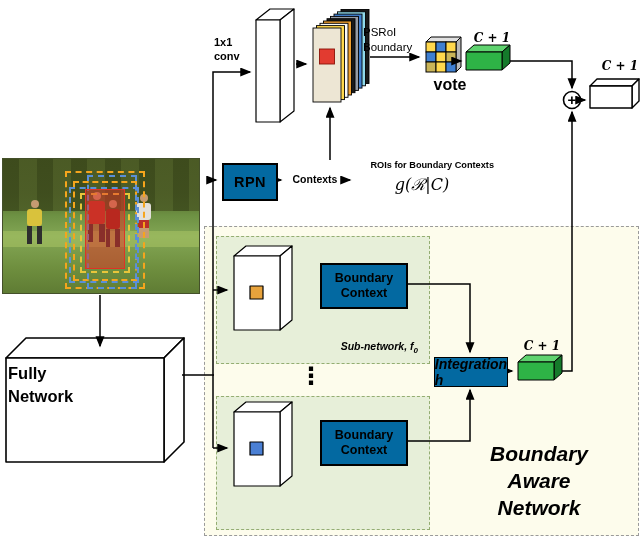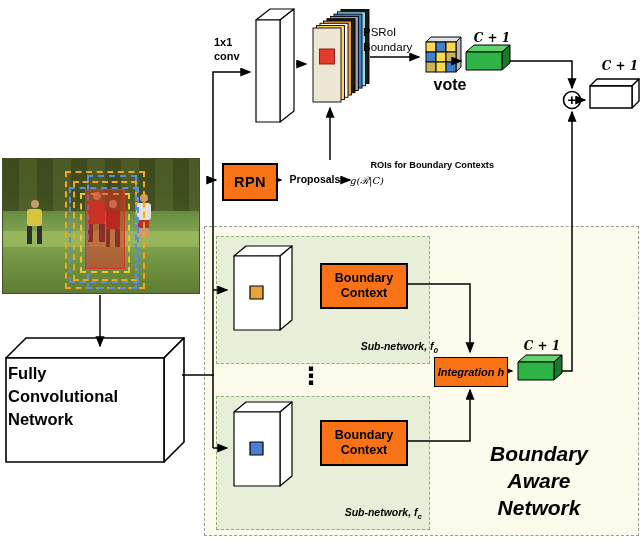--- a/index.html
+++ b/index.html
@@ -27,43 +27,43 @@
   .pl.reda{left:85px;top:42px;width:17px;height:23px;background:#b23227}
   .pl.redb{left:103px;top:50px;width:14px;height:20px;background:#8c2119}
   .pl.white{left:133px;top:44px;width:15px;height:17px;background:#e3e0da}
   .pl.white::after{background:linear-gradient(180deg,#b8302a 0 45%,#c69b72 45%);width:78%;left:11%}
   .roi{position:absolute;z-index:3}
   
   svg.wires{position:absolute;left:0;top:0;z-index:3;pointer-events:none}
   
   .lbl{position:absolute;z-index:4;line-height:1.2}
   .math{font-family:"DejaVu Serif","Liberation Serif",serif;font-style:italic;font-weight:bold;font-size:12px;text-align:right}
-  .wbox{position:absolute;z-index:4;background:#f97316;display:flex;align-items:center;justify-content:center;
+  .wbox{position:absolute;z-index:4;background:#0369a1;display:flex;align-items:center;justify-content:center;
         flex-direction:column}
   .rpn{left:222px;top:163px;width:52px;height:34px;border:2.2px solid #000;font-weight:bold;font-size:14.5px;letter-spacing:.5px}
   .bc{width:84px;height:42px;border:2.2px solid #000;font-weight:bold;font-size:12.5px;line-height:15px}
   .bc1{left:320px;top:263px}
   .bc2{left:320px;top:420px}
   .integ{left:434px;top:357px;width:72px;height:28px;border:1.8px solid #000;
-         font-weight:bold;font-style:italic;font-size:11px}
+         font-weight:bold;font-style:italic;font-size:14px}
   .convlbl{left:214px;top:35px;width:42px;font-weight:bold;font-size:11px;line-height:14px;text-align:left}
   .psroi{left:363px;top:25px;width:62px;font-weight:normal;font-size:11.5px;line-height:15px;text-align:left}
   .vote{left:427px;top:75px;width:46px;font-weight:bold;font-size:16px;text-align:center}
   .c1a{left:458px;top:31px;width:52px}
   .c1b{left:586px;top:59px;width:52px}
   .c1c{left:508px;top:339px;width:52px}
   .plus{left:564px;top:92px;width:16px;height:16px;font-weight:bold;font-size:15px;line-height:16px;text-align:center}
   .props{left:284px;top:173px;width:62px;font-weight:bold;font-size:10.5px;text-align:center}
   .rois{left:350px;top:160px;width:144px;font-weight:bold;font-size:9.2px;text-align:right}
   .formula{left:350px;top:175px;width:144px;font-family:"DejaVu Serif","Liberation Serif",serif;
-           font-style:italic;font-size:10px;text-align:left}
+           font-style:italic;font-size:16px;text-align:center}
   .fcnlbl{left:8px;top:362px;width:154px;font-weight:bold;font-size:16.5px;line-height:23px;text-align:left}
   .snl{position:absolute;z-index:4;width:126px;text-align:right;font-weight:bold;font-style:italic;font-size:10.5px}
   .snl sub{font-size:8px}
-  .snl1{left:312px;top:340px}
+  .snl1{left:292px;top:340px}
   .snl2{left:296px;top:506px}
   .dots{left:299px;top:361px;width:20px;font-weight:bold;font-size:24px;line-height:30px;text-align:center}
   .bantitle{left:472px;top:440px;width:134px;font-weight:bold;font-style:italic;font-size:21px;line-height:27px;text-align:center}
 </style>
 </head>
 <body>
 
 <div class="stage">
 
   <div class="ban-region"></div>
@@ -199,44 +199,40 @@
 
   <div class="lbl math c1a">C + 1</div>
   <div class="lbl math c1b">C + 1</div>
   <div class="lbl math c1c">C + 1</div>
 
   <div class="lbl plus">+</div>
 
   <div class="wbox rpn">
     <span>RPN</span>
   </div>
-  <div class="lbl props">Proposals</div>
+  <div class="lbl props">Contexts</div>
   <div class="lbl rois">ROIs for Boundary Contexts</div>
   <div class="lbl formula">g(ℛ|C)</div>
 
   <div class="lbl fcnlbl">
     <div>Fully</div>
-    <div>Convolutional</div>
     <div>Network</div>
   </div>
 
   <div class="wbox bc bc1">
     <span>Boundary</span>
     <span>Context</span>
   </div>
   <div class="wbox bc bc2">
     <span>Boundary</span>
     <span>Context</span>
   </div>
 
   <div class="snl snl1">
     <span>Sub-network, f</span><sub>0</sub>
-  </div>
-  <div class="snl snl2">
-    <span>Sub-network, f</span><sub>c</sub>
   </div>
 
   <div class="lbl dots">⋮</div>
 
   <div class="wbox integ">
     <span>Integration h</span>
   </div>
 
   <div class="lbl bantitle">
     <div>Boundary</div>

